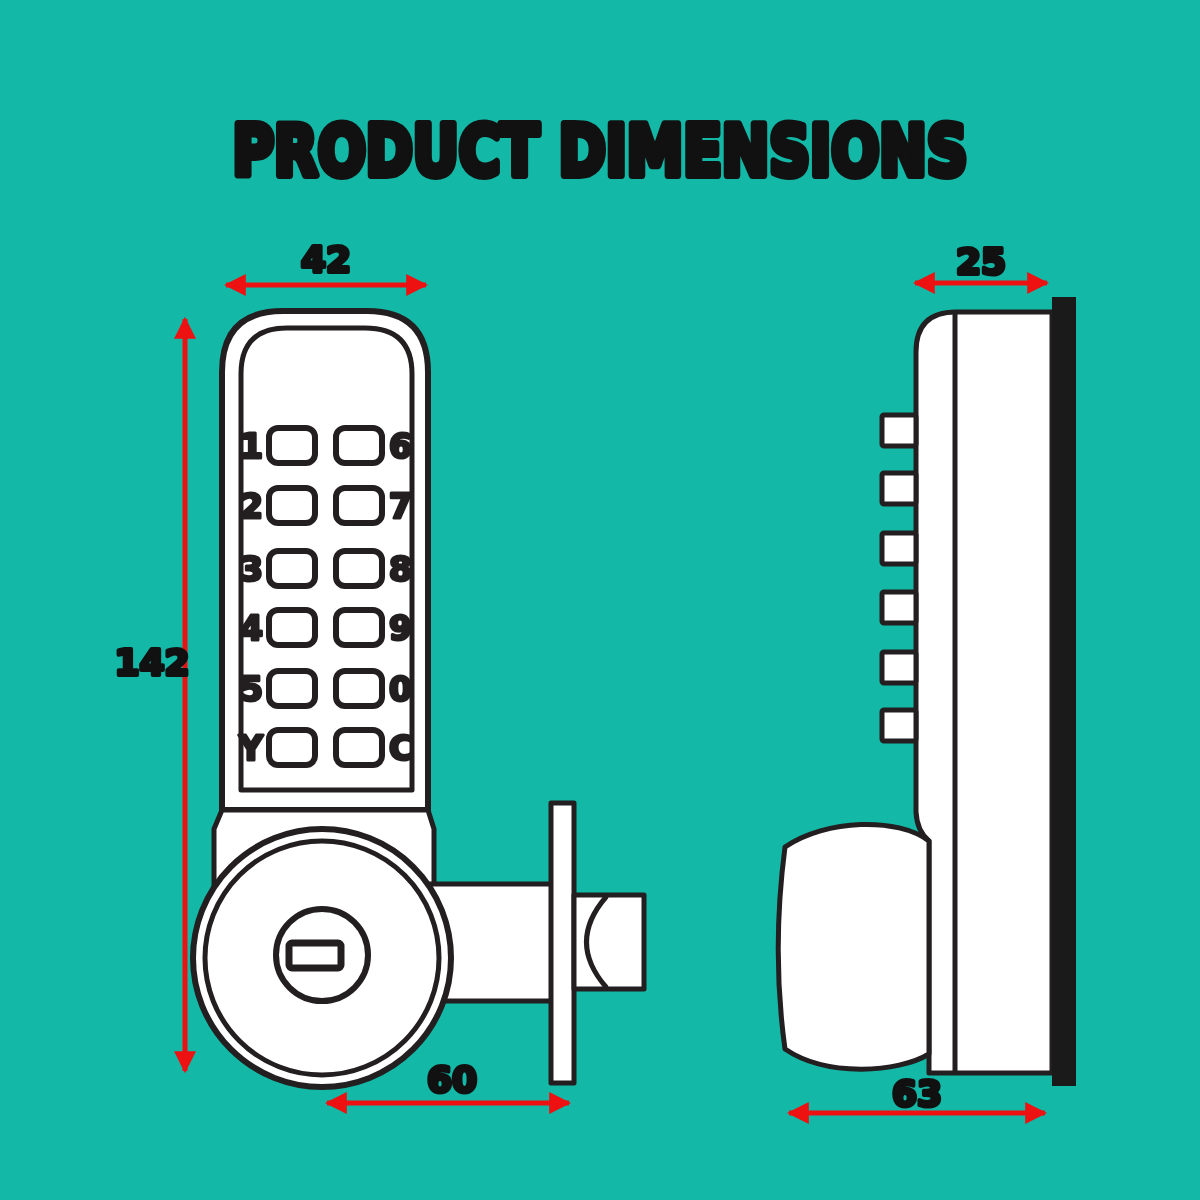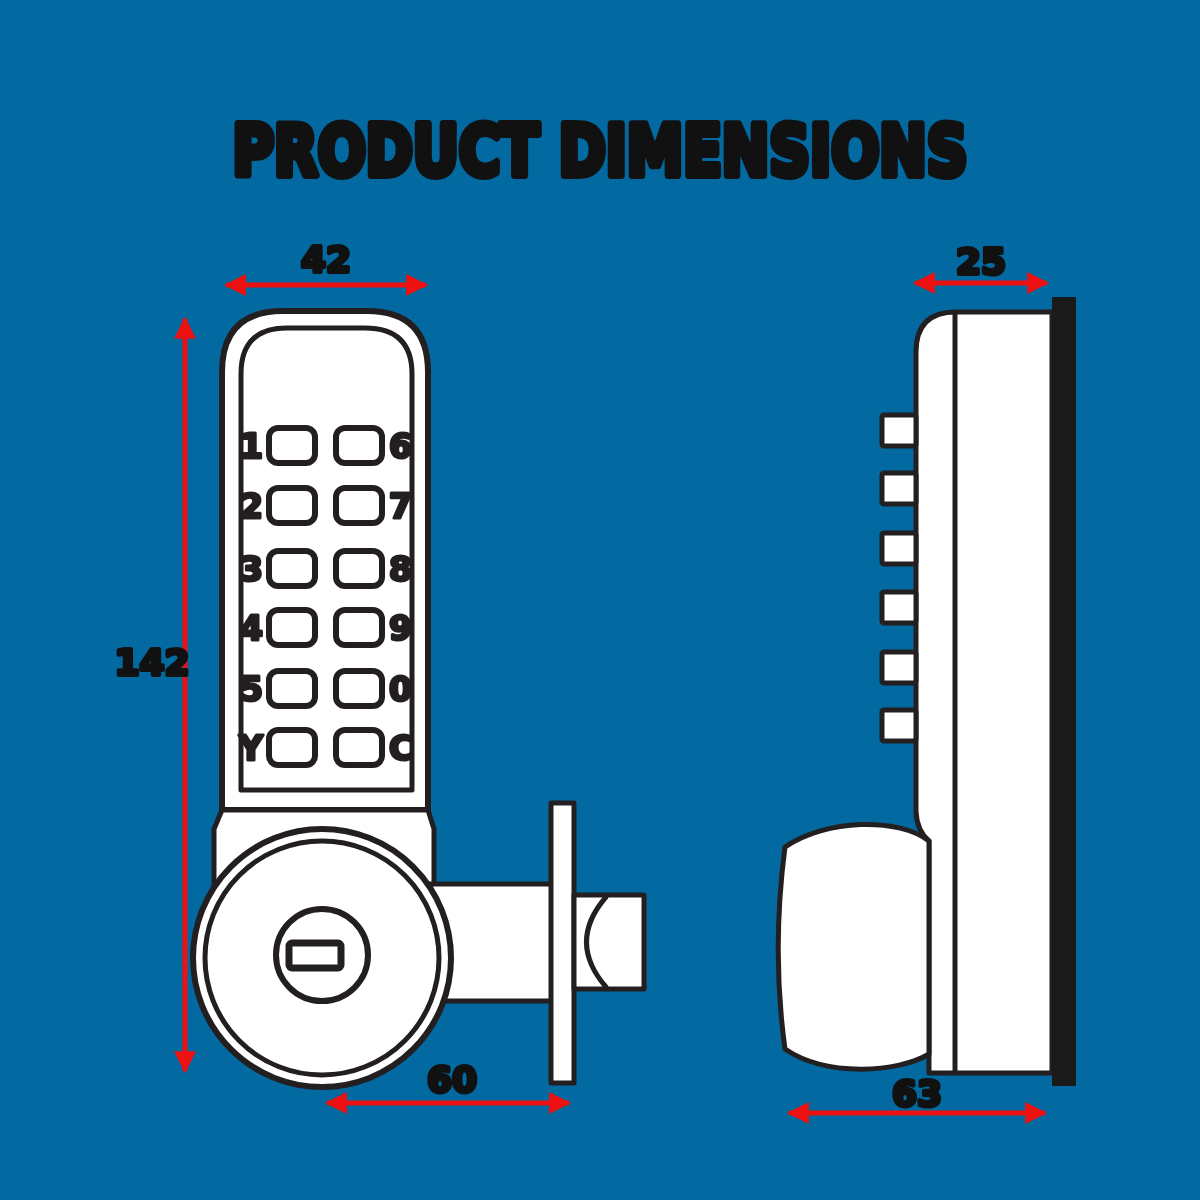--- a/index.html
+++ b/index.html
@@ -1,16 +1,16 @@
 <!DOCTYPE html>
 <html><head>
 <meta charset="utf-8">
 <style>
   html,body{margin:0;padding:0;background:#ffffff;}
-  .page{position:relative;width:1200px;height:1200px;background:#0369a1;overflow:hidden;
+  .page{position:relative;width:1200px;height:1200px;background:#14b8a6;overflow:hidden;
         font-family:"DejaVu Sans","Liberation Sans",sans-serif;}
   svg{display:block}
   .title-text{font-family:"DejaVu Sans","Liberation Sans",sans-serif;font-weight:bold;
               paint-order:stroke;stroke:#111111;stroke-width:8px;stroke-linejoin:round;stroke-linecap:round;
               fill:#111111;}
   .dim-label{font-family:"DejaVu Sans","Liberation Sans",sans-serif;font-weight:bold;font-size:36px;
              paint-order:stroke;stroke:#111111;stroke-width:4px;stroke-linejoin:round;stroke-linecap:round;
              fill:#111111;}
   .key-digit{font-family:"DejaVu Sans","Liberation Sans",sans-serif;font-weight:bold;font-size:33px;
              paint-order:stroke;stroke:#231f20;stroke-width:3px;stroke-linejoin:round;

